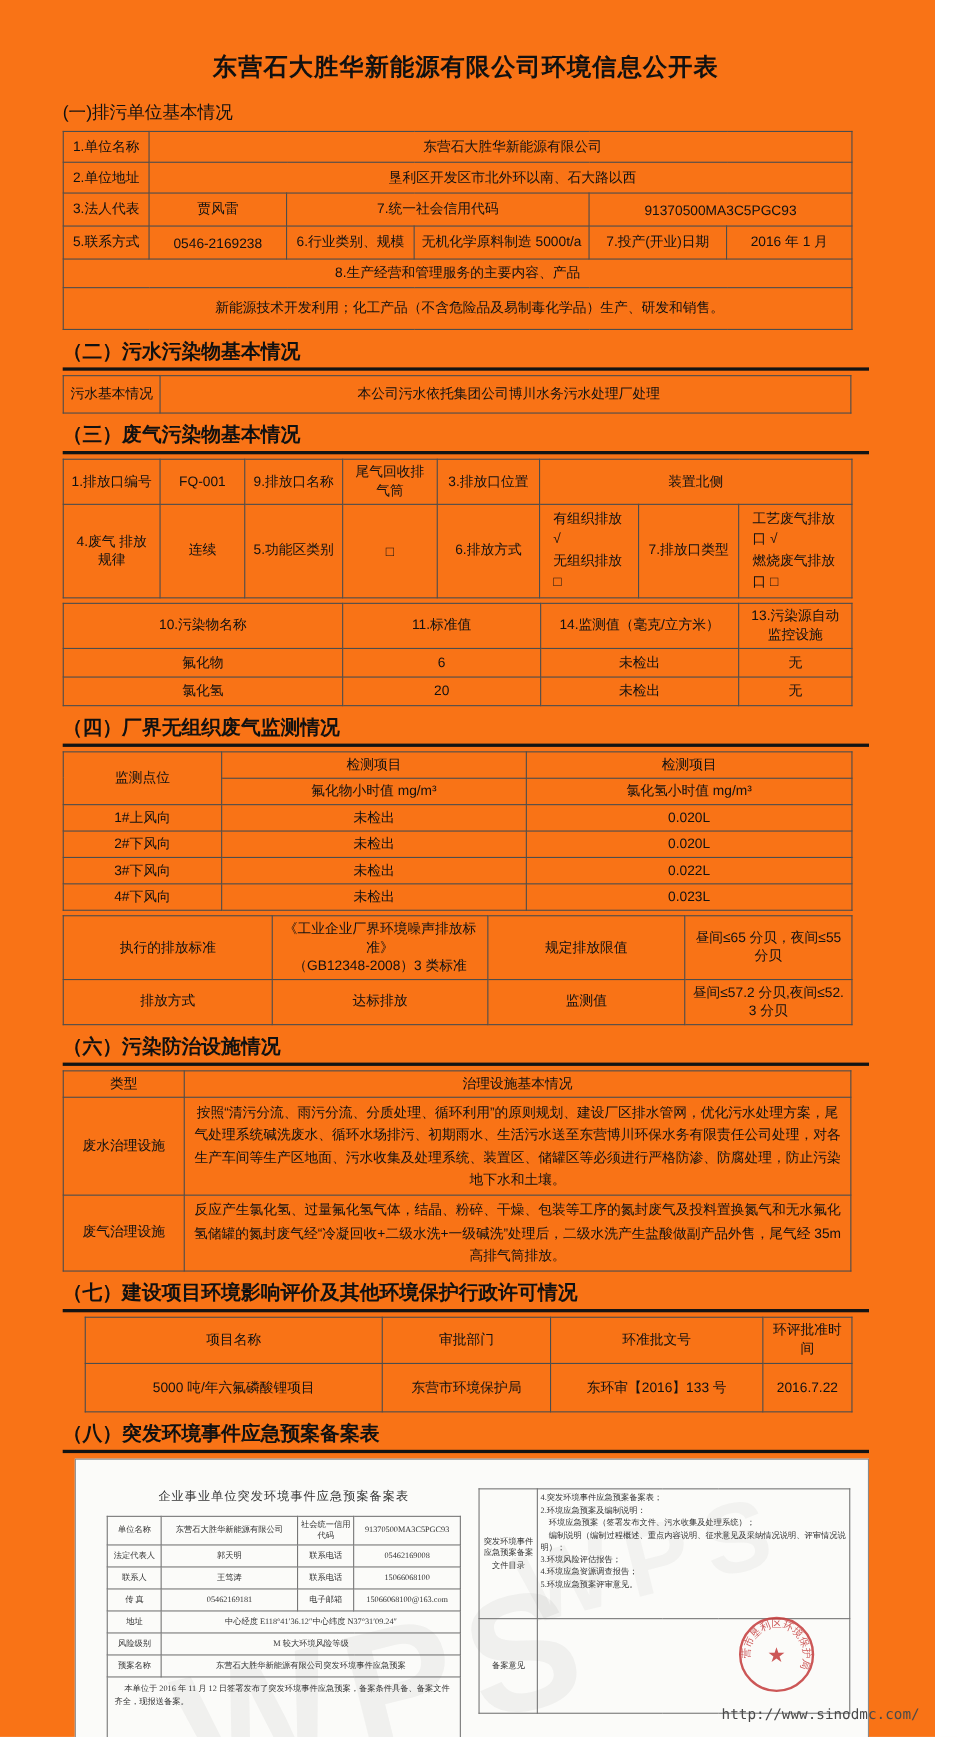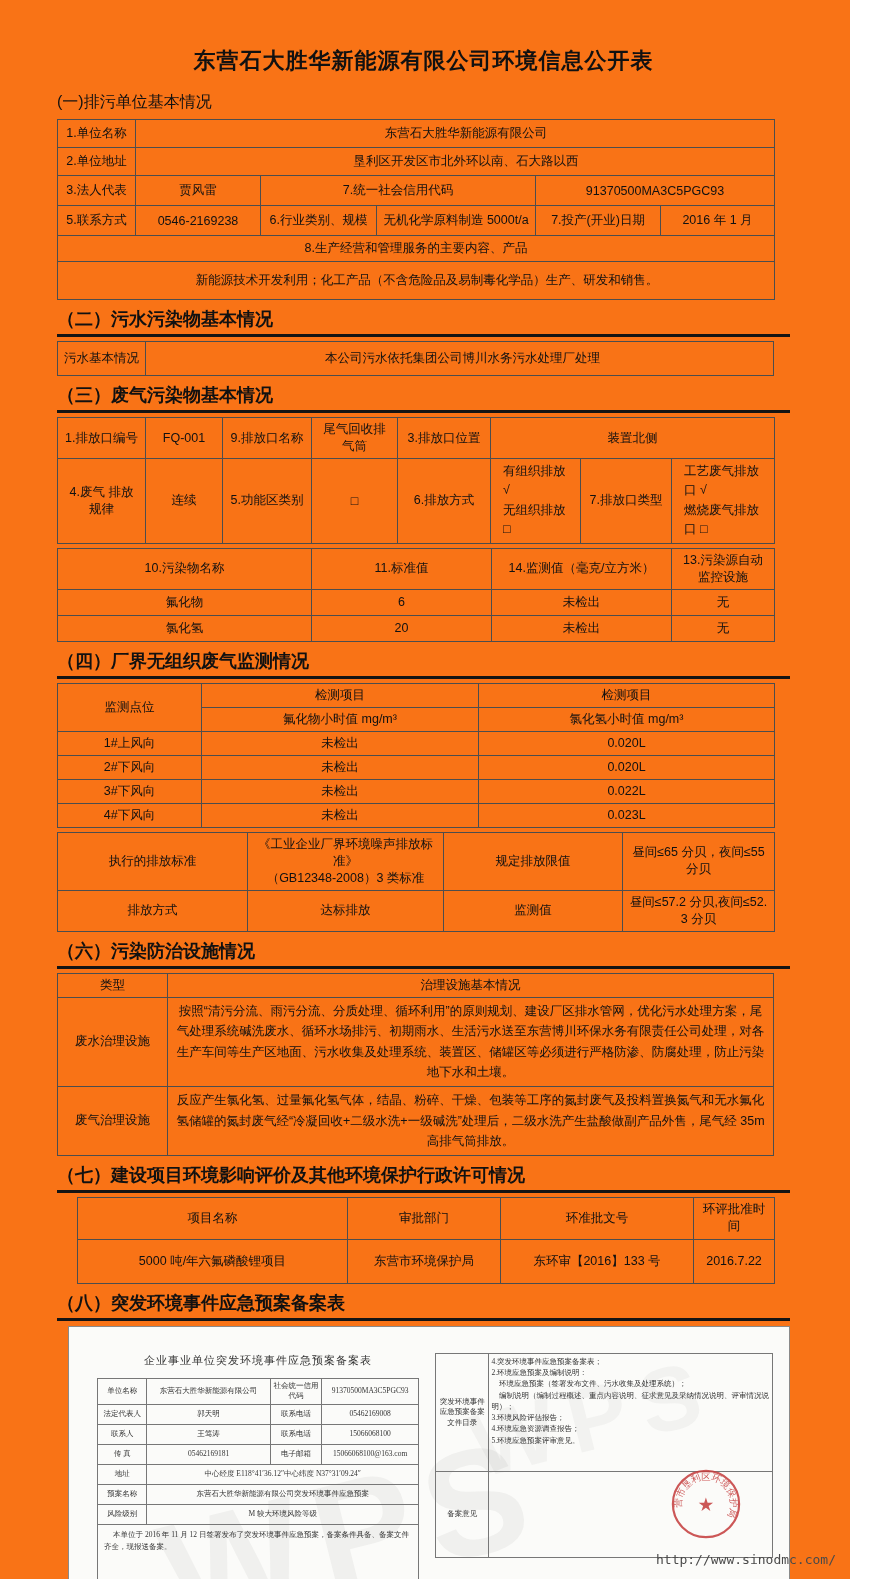--- a/index.html
+++ b/index.html
@@ -319,26 +319,26 @@
               <td>传  真</td>
               <td>05462169181</td>
               <td>电子邮箱</td>
               <td>15066068100@163.com</td>
             </tr>
             <tr style="height:20px">
               <td>地址</td>
               <td colspan="3">中心经度 E118°41′36.12″中心纬度 N37°31′09.24″</td>
             </tr>
             <tr style="height:20px">
+              <td>风险级别</td>
+              <td colspan="3">M 较大环境风险等级</td>
+            </tr>
+            <tr style="height:20px">
               <td>预案名称</td>
               <td colspan="3">东营石大胜华新能源有限公司突发环境事件应急预案</td>
-            </tr>
-            <tr style="height:20px">
-              <td>风险级别</td>
-              <td colspan="3">M 较大环境风险等级</td>
             </tr>
           </tbody>
             </table>
           <div class="stmtbox">
             <div class="stmt">本单位于 2016 年 11 月 12 日签署发布了突发环境事件应急预案，备案条件具备、备案文件齐全，现报送备案。</div>
 
           </div>
 
         </div>
 

